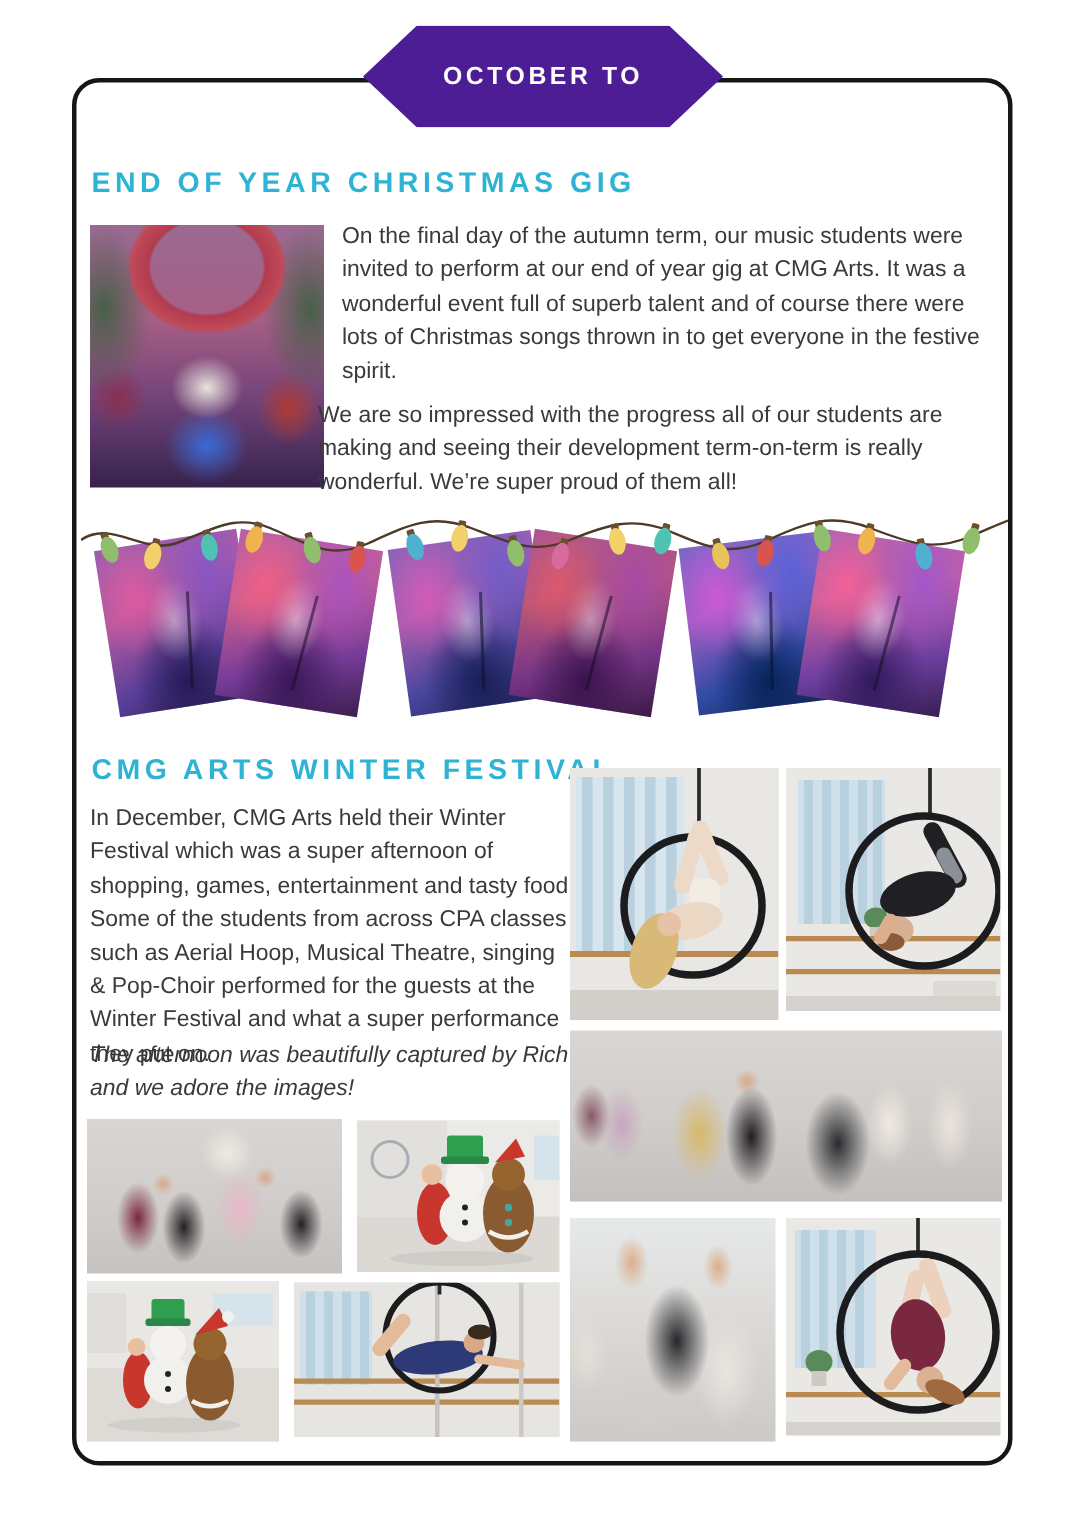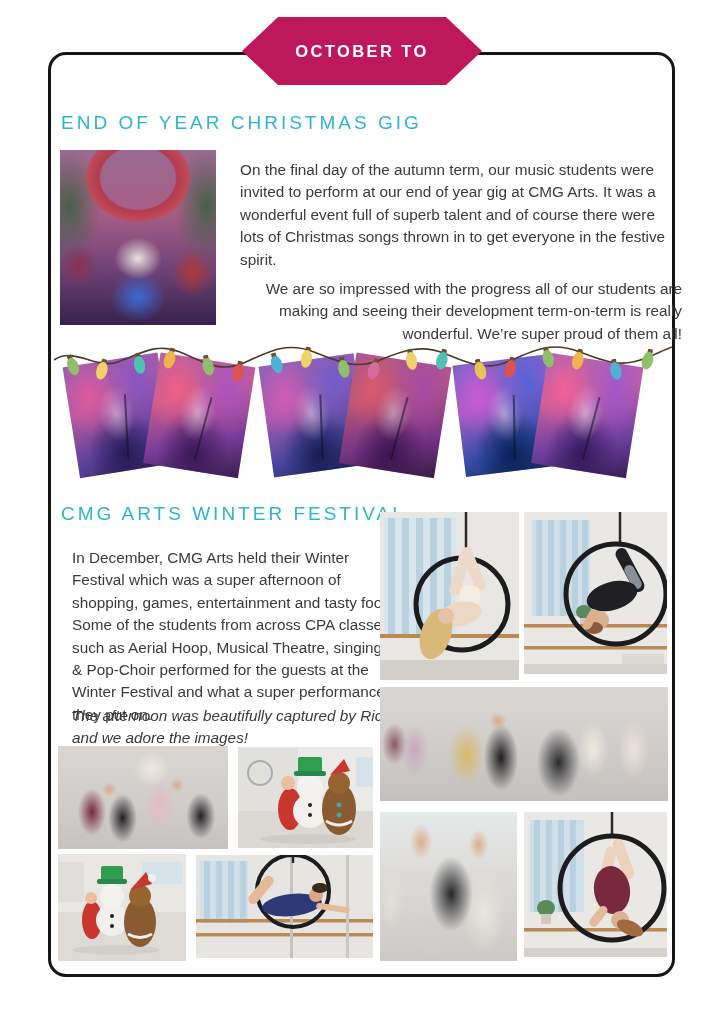--- a/index.html
+++ b/index.html
@@ -1,32 +1,32 @@
 <!DOCTYPE html>
 <html><head>
 <meta charset="utf-8">
 <style>
   html,body{margin:0;padding:0;background:#ffffff;}
   body{width:724px;height:1024px;position:relative;font-family:"Liberation Sans",sans-serif;overflow:hidden;}
 
   .page-frame{position:absolute;left:48px;top:52px;width:621px;height:919px;
     border:3px solid #161616;border-radius:18px;background:#ffffff;}
 
-  .issue-badge{position:absolute;left:242px;top:17px;width:240px;height:68px;background:#be185d;
+  .issue-badge{position:absolute;left:242px;top:17px;width:240px;height:68px;background:#4c1d95;
     clip-path:polygon(0 50%,15% 0,85% 0,100% 50%,85% 100%,15% 100%);
     display:flex;flex-direction:column;align-items:center;justify-content:center;z-index:5;}
   .issue-badge span{color:#ffffff;font-weight:700;font-size:16.5px;letter-spacing:2.4px;line-height:1.5;}
 
-  .sec-heading{position:absolute;margin:0;font-size:19px;font-weight:400;letter-spacing:3px;color:#2eb3d4;}
+  .sec-heading{position:absolute;margin:0;font-size:19px;font-weight:700;letter-spacing:3px;color:#2eb3d4;}
   .h-gig{left:61px;top:112px;}
   .h-festival{left:61px;top:503px;}
 
-  .para{position:absolute;margin:12px;font-size:15.3px;line-height:22.4px;color:#3a3a3a;}
+  .para{position:absolute;margin:0;font-size:15.3px;line-height:22.4px;color:#3a3a3a;}
   .gig-p1{left:228px;top:147px;width:442px;}
-  .gig-p2{left:228px;top:266px;width:442px;text-align:right;}
+  .gig-p2{left:212px;top:266px;width:442px;}
   .fest-p1{left:60px;top:535px;width:324px;}
   .fest-p2{left:60px;top:693px;width:324px;font-style:italic;}
 
   .photo{position:absolute;overflow:hidden;background:#ddd;}
   .photo svg{display:block;}
 
   
   .gig-photo{left:60px;top:150px;width:156px;height:175px;
     background:
       radial-gradient(ellipse 74px 62px at 50% 16%, rgba(0,0,0,0) 50%, #b23b4e 53%, #c04a58 68%, rgba(178,59,78,0) 72%),

